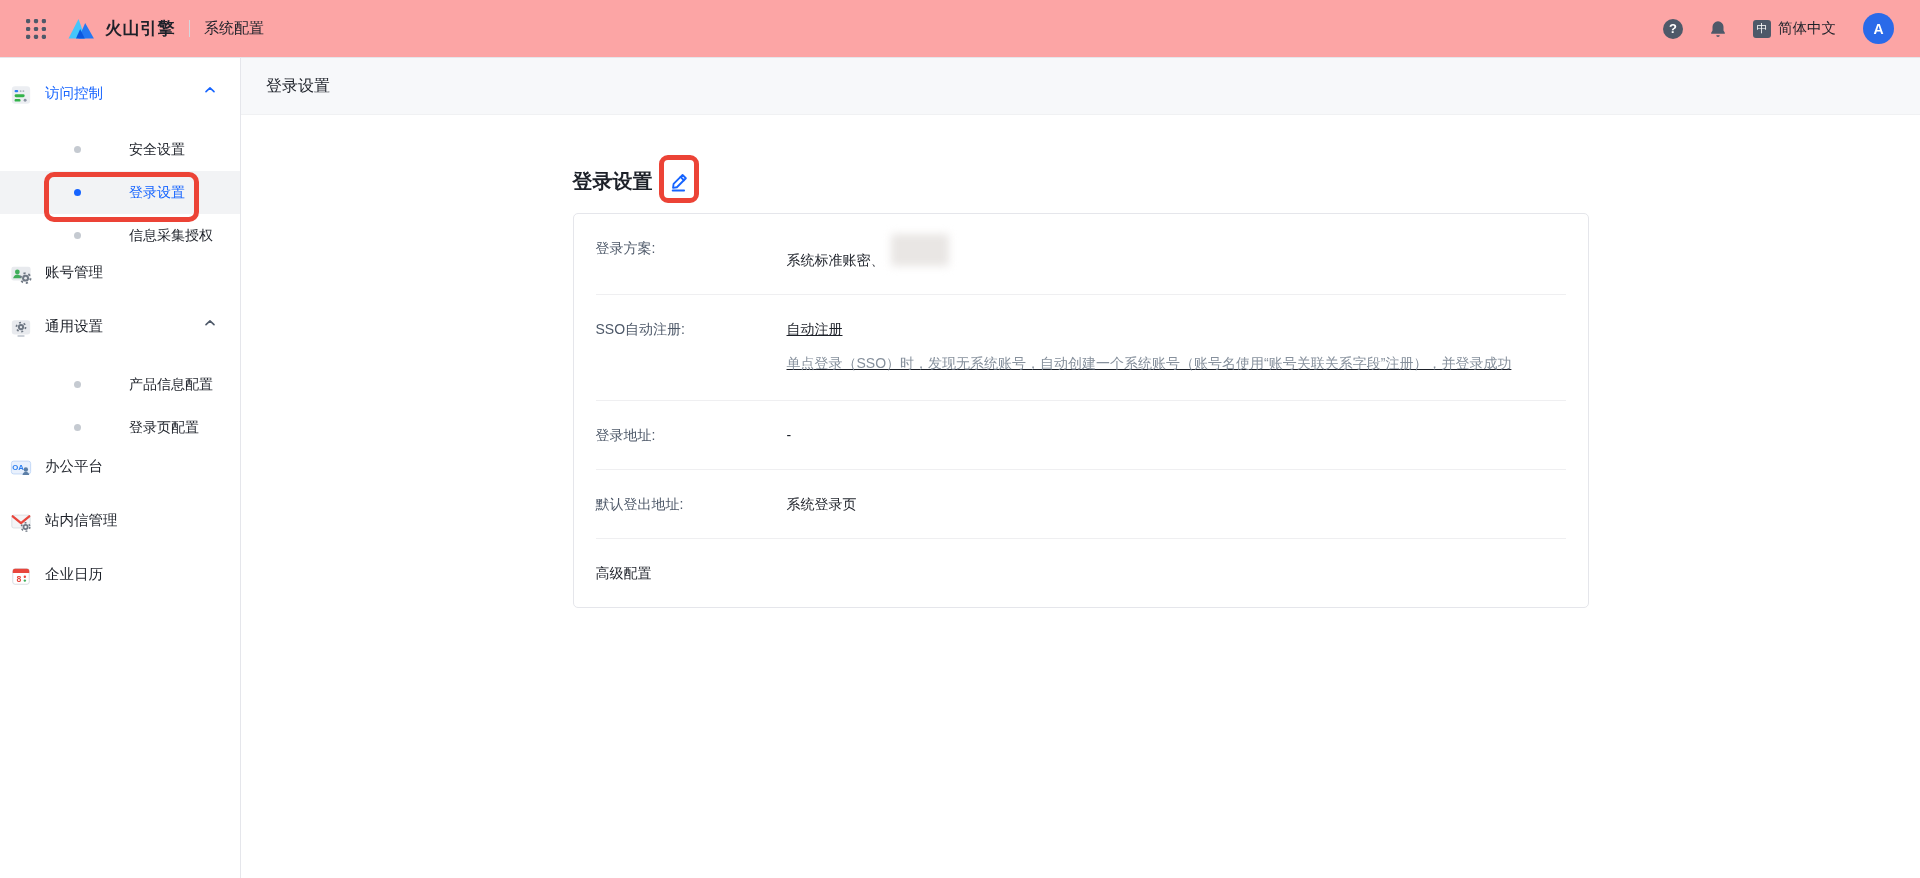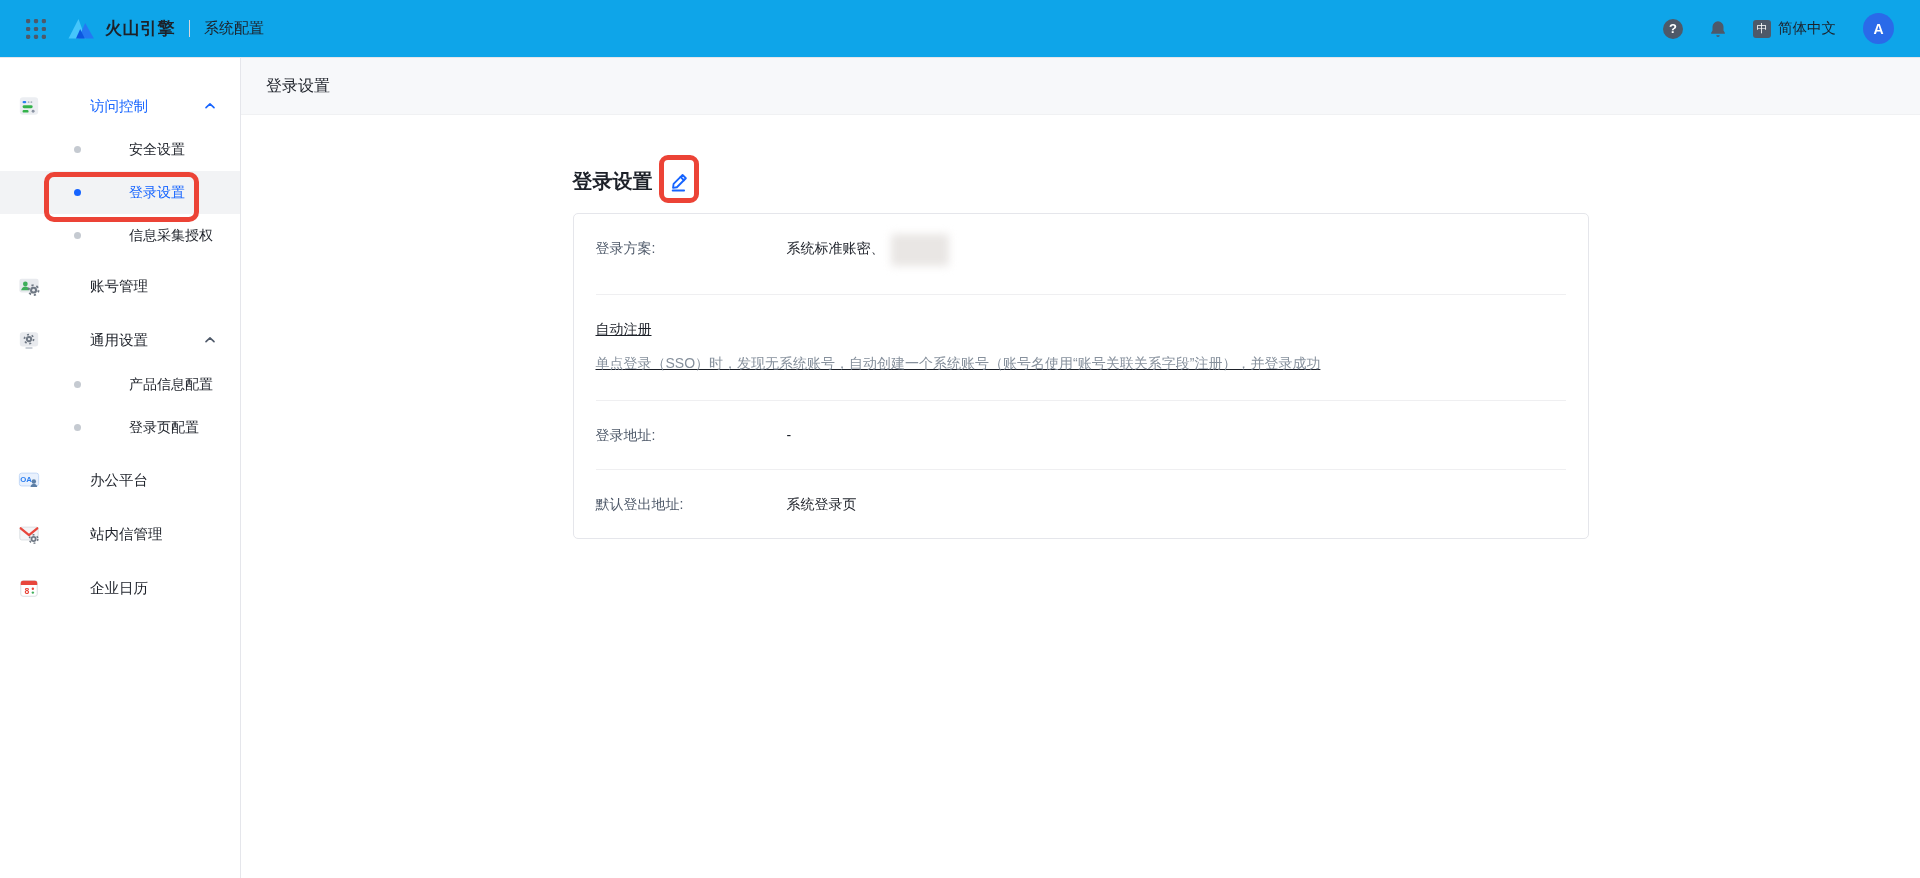--- a/index.html
+++ b/index.html
@@ -4,21 +4,21 @@
 <style>
   * { box-sizing: border-box; }
   html,body { margin:0; padding:0; }
   body {
     width:1920px; height:878px; overflow:hidden;
     font-family:"Liberation Sans","DejaVu Sans",sans-serif;
     color:#1d2129; background:#fff;
   }
   
   .topbar {
-    height:58px; background:#0ea5e9; border-bottom:1px solid #e5e6eb;
+    height:58px; background:#fca5a5; border-bottom:1px solid #e5e6eb;
     display:flex; align-items:center; justify-content:space-between;
     padding:0 26px 0 24px;
   }
   .tb-left { display:flex; align-items:center; }
   .waffle { width:24px; height:24px; display:flex; margin-right:18px; cursor:pointer; }
   .logo { width:30px; height:27px; display:flex; margin-right:9px; }
   .brand { font-size:17px; font-weight:700; letter-spacing:.5px; }
   .tb-sep { width:1px; height:17px; background:#d4d7dd; margin:0 14px; }
   .app-title { font-size:15px; }
   .tb-right { display:flex; align-items:center; }
@@ -39,22 +39,22 @@
     font-size:14px; font-weight:600; display:flex; align-items:center; justify-content:center;
     margin-left:27px; cursor:pointer;
   }
   
   .shell { display:flex; height:820px; }
   .sidebar {
     width:241px; flex:none; background:#fff; border-right:1px solid #e5e6eb;
     padding-top:26px; position:relative;
   }
   .nav-parent {
-    height:44px; display:flex; align-items:center; padding:0 24px 0 18px;
-    font-size:14.5px; cursor:pointer;gap:37px;
+    height:44px; display:flex; padding:0 24px 0 10px;
+    font-size:14.5px; cursor:pointer;
   }
   .nav-parent.tall { height:46px; margin-top:8px; }
   .nav-parent.first-tall { height:46px; margin-top:6px; }
   .nav-parent.active-parent { color:#1664ff; }
   .nav-ic { width:22px; height:22px; display:flex; margin-right:13px; flex:none; }
   .nav-label { flex:1; white-space:nowrap; }
   .chev { width:12px; height:12px; display:flex; color:#4e5969; }
   .active-parent .chev { color:#1664ff; }
   .nav-sub {
     height:43px; display:flex; align-items:center; padding-left:74px;
@@ -84,21 +84,21 @@
     border:5px solid #ec4336; border-radius:9px; pointer-events:none;
   }
   .card {
     margin-top:18px; border:1px solid #e5e6eb; border-radius:5px;
     padding:0 22px; background:#fff;
   }
   .row { display:flex; padding:24px 0; border-top:1px solid #efeff1; font-size:14px;gap:25px; }
   .row:first-child { border-top:none; }
   .row-label { width:166px; flex:none; color:#4e5969; line-height:20px; }
   .row-value { color:#1d2129; line-height:20px; }
-  .row-value-inline { display:flex; align-items:flex-start; }
+  .row-value-inline { display:flex; align-items:flex-end; }
   .redacted {
     display:inline-block; width:58px; height:32px; margin-left:6px;
     background:#e9e6e4; border-radius:2px; filter:blur(4px);
     position:relative; top:-4px;
   }
   .row-value-col { flex:1;text-decoration:underline; }
   .row-desc { color:#86909c; margin-top:12px; line-height:25px; max-width:812px; }
   .row-advanced-label { color:#1d2129; line-height:20px; cursor:pointer; }
 </style>
 </head>
@@ -300,36 +300,40 @@
 
             <div class="row">
               <div class="row-label">登录方案:</div>
               <div class="row-value row-value-inline">
                 <span>系统标准账密、</span>
                 <span class="redacted"></span>
               </div>
             </div>
 
             <div class="row">
+              <div class="row-label">SSO自动注册:</div>
               <div class="row-value-col">
                 <div class="row-value">自动注册</div>
                 <div class="row-desc">单点登录（SSO）时，发现无系统账号，自动创建一个系统账号（账号名使用“账号关联关系字段”注册），并登录成功</div>
               </div>
             </div>
 
             <div class="row">
               <div class="row-label">登录地址:</div>
               <div class="row-value">-</div>
             </div>
 
             <div class="row">
               <div class="row-label">默认登出地址:</div>
               <div class="row-value">系统登录页</div>
             </div>
 
+            <div class="row">
+              <div class="row-advanced-label">高级配置</div>
+            </div>
 
           </div>
 
         </div>
       </div>
     </main>
 
   </div>
 </div>
 

